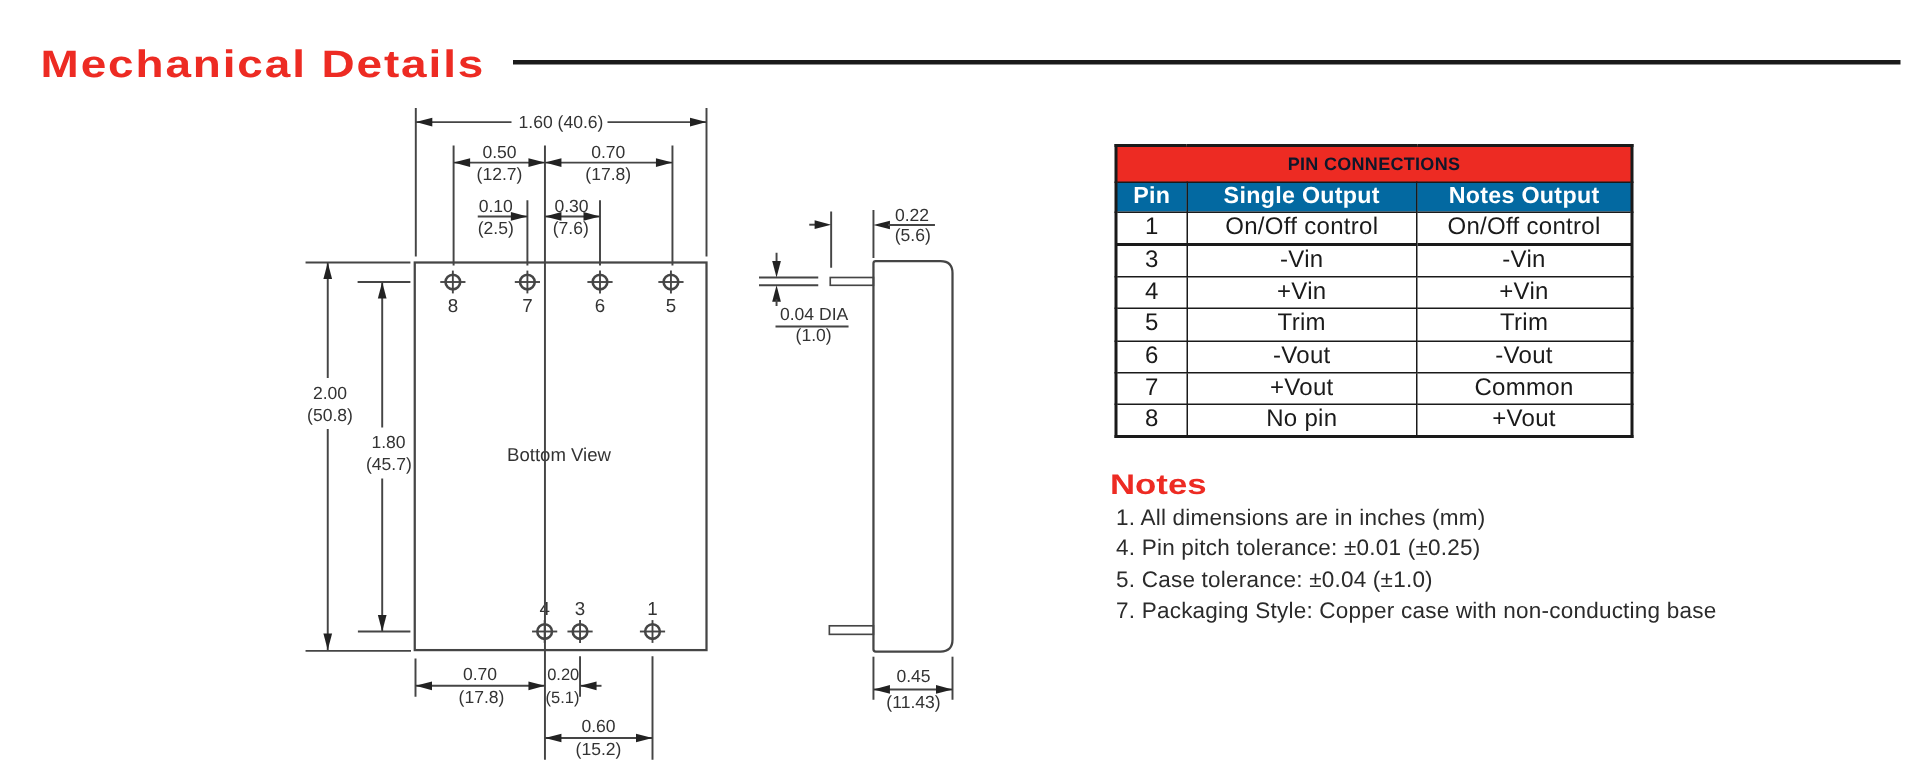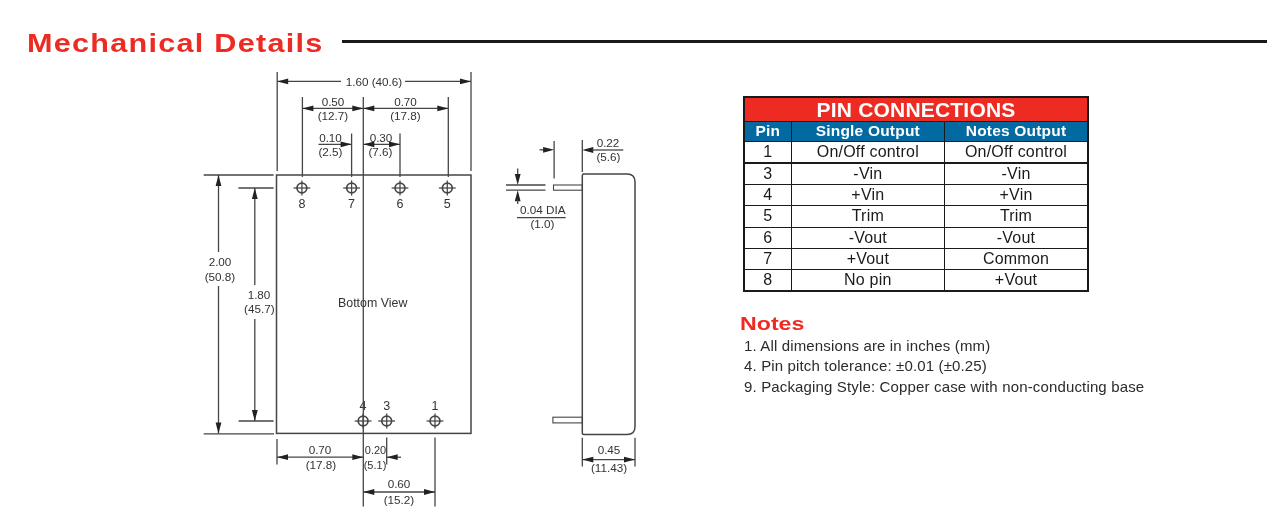--- a/index.html
+++ b/index.html
@@ -2,21 +2,21 @@
 <html><head><meta charset="utf-8">
 <style>
 html,body{margin:0;padding:0;background:#fff;}
 body{width:1280px;height:519px;position:relative;font-family:"Liberation Sans",sans-serif;overflow:hidden;}
 svg text{font-family:"Liberation Sans",sans-serif;}
 #title{position:absolute;left:26.5px;top:29px;color:#ED2B23;font-size:25.5px;font-weight:bold;letter-spacing:1.05px;white-space:nowrap;transform:scaleX(1.2);transform-origin:left top;}
 #rule{position:absolute;left:342px;top:40.2px;width:925px;height:2.6px;background:#1a1a1a;}
 #pins{position:absolute;left:743px;top:96px;border-collapse:collapse;table-layout:fixed;width:346px;}
 #pins td{border:1.4px solid #1a1a1a;text-align:center;padding:0;font-size:16px;letter-spacing:0.2px;color:#1a1a1a;height:20.28px;line-height:20.28px;white-space:nowrap;}
 #pins{border:2.8px solid #1a1a1a;}
-#pins tr.hdr1 td{background:#ED2B23;color:#ffffff;font-weight:bold;font-size:21px;height:23px;line-height:23px;}
+#pins tr.hdr1 td{background:#ED2B23;color:#0f172a;font-weight:bold;font-size:12px;height:23px;line-height:23px;}
 #pins tr.hdr2 td{background:#0369a1;color:#fff;font-weight:bold;font-size:15.5px;height:18.5px;line-height:18.5px;}
 #pins tr.thick td{border-bottom-width:2.6px;}
 #pins td:first-child{width:46px;}
 #pins td:nth-child(2){width:152px;}
 #notes-title{position:absolute;left:740px;top:313px;color:#ED2B23;font-size:19px;font-weight:bold;transform:scaleX(1.22);transform-origin:left top;}
 #notes{position:absolute;left:744px;top:335.5px;font-size:15px;letter-spacing:0.15px;color:#2b2b2b;line-height:20.85px;white-space:nowrap;}
 </style></head>
 <body>
 <div id="title">Mechanical Details</div>
 <div id="rule"></div>
@@ -192,13 +192,14 @@
         <td>8</td>
         <td>No pin</td>
         <td>+Vout</td>
       </tr>
     </tbody>
   </table>
 <div id="notes-title">Notes</div>
 <div id="notes">
 <div>1. All dimensions are in inches (mm)</div>
 <div>4. Pin pitch tolerance: ±0.01 (±0.25)</div>
-<div>9. Packaging Style: Copper case with non-conducting base</div>
+<div>5. Case tolerance: ±0.04 (±1.0)</div>
+<div>7. Packaging Style: Copper case with non-conducting base</div>
 </div>
 </body></html>

